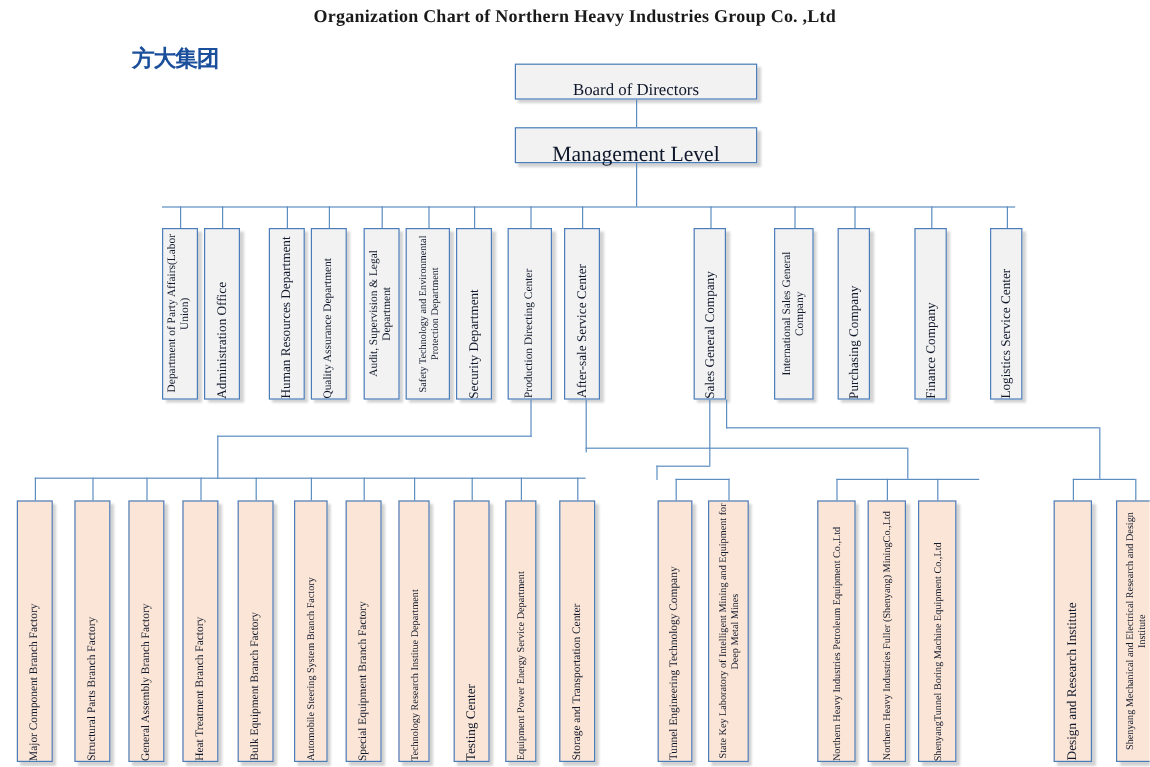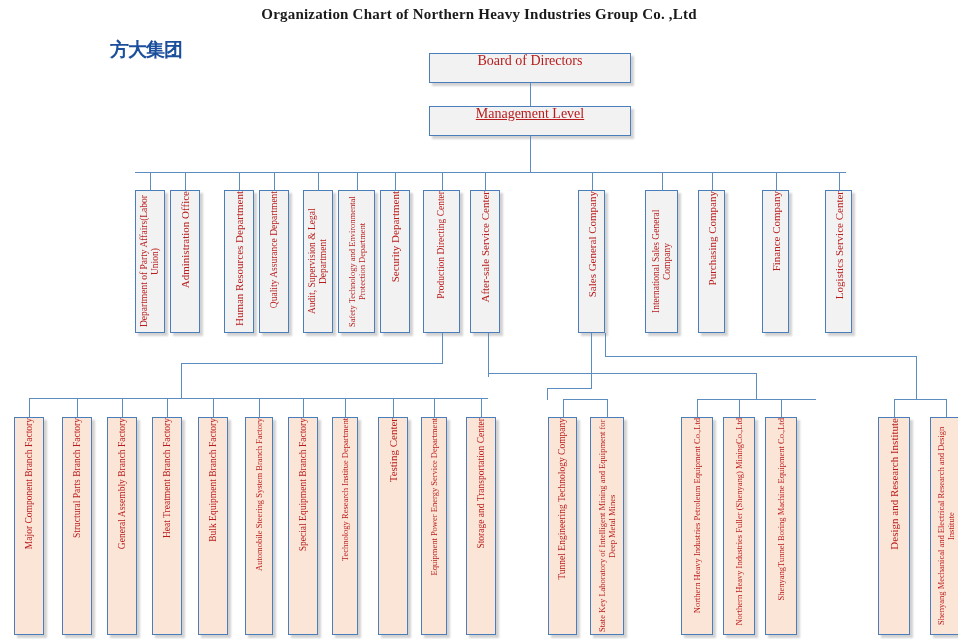--- a/index.html
+++ b/index.html
@@ -71,22 +71,22 @@
     color: #1b4f9c; letter-spacing: -1px;
   }
 
   
   .box {
     position: absolute;
     box-sizing: border-box;
     border: 1px solid #4a7ebb;
     background: #f2f2f2;
     box-shadow: 3px 3px 2px rgba(0,0,0,0.18);
-    display: flex; align-items: flex-start; justify-content: center;
-    color: #b91c1c;
+    display: flex; align-items: flex-end; justify-content: center;
+    color: #0f172a;
   }
   .box.peach { background: #fbe5d6; }
 
   .box .lbl {
     font-family: "Liberation Serif", "DejaVu Serif", serif;
     font-size: 12px; line-height: 13px;
     text-align: center;
     white-space: normal;
   }
   
@@ -118,21 +118,21 @@
     </div>
   </div>
 
   <div class="box" style="left:429px; top:53px; width:202px; height:30px;">
     <span class="lbl" style="font-size:14px;">Board of Directors</span>
   </div>
 
   <div class="ln v" style="left:530px; top:83px; height:23px;"></div>
 
   <div class="box" style="left:429px; top:106px; width:202px; height:30px;">
-    <span class="lbl" style="font-size:14px;text-decoration:underline;">Management Level</span>
+    <span class="lbl" style="font-size:18px;">Management Level</span>
   </div>
 
   <div class="ln v" style="left:530px; top:136px; height:36px;"></div>
   <div class="ln h" style="left:135px; top:172px; width:711px;"></div>
 
   <div id="l2-lines">
       <div class="ln v" style="left: 150px; top: 172px; height: 18px;"></div>
       <div class="ln v" style="left: 185px; top: 172px; height: 18px;"></div>
       <div class="ln v" style="left: 239px; top: 172px; height: 18px;"></div>
       <div class="ln v" style="left: 274px; top: 172px; height: 18px;"></div>

